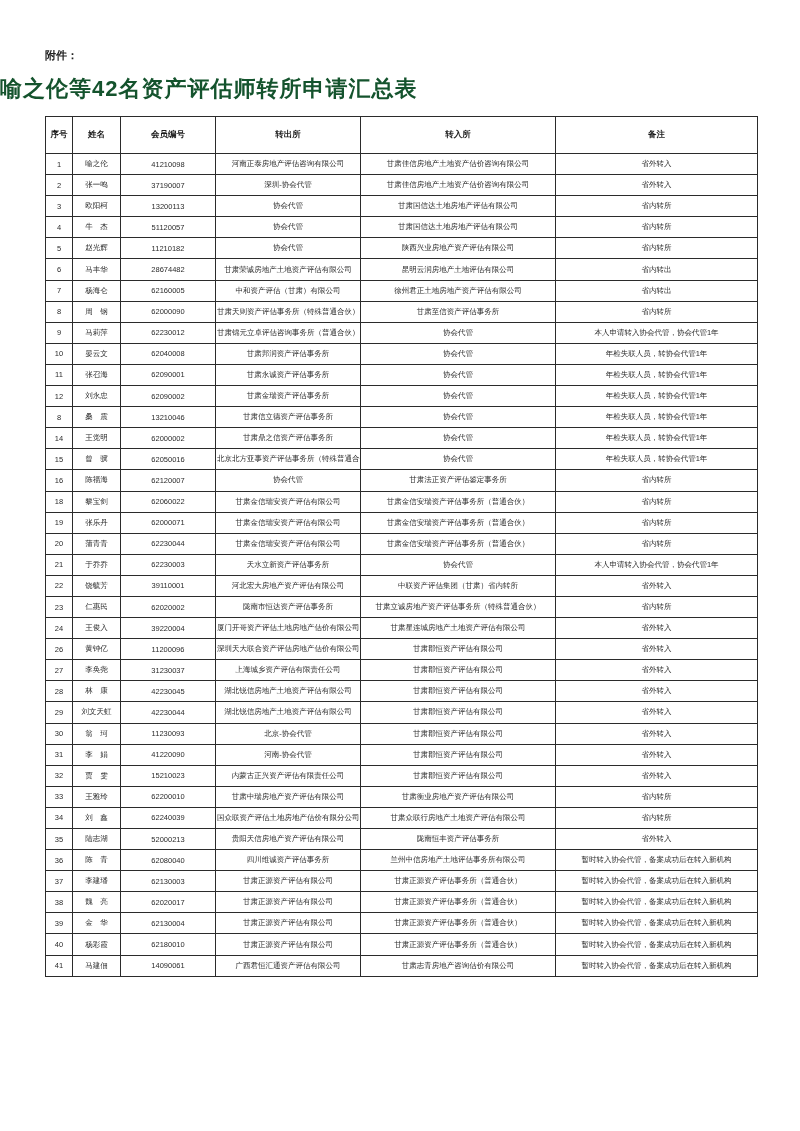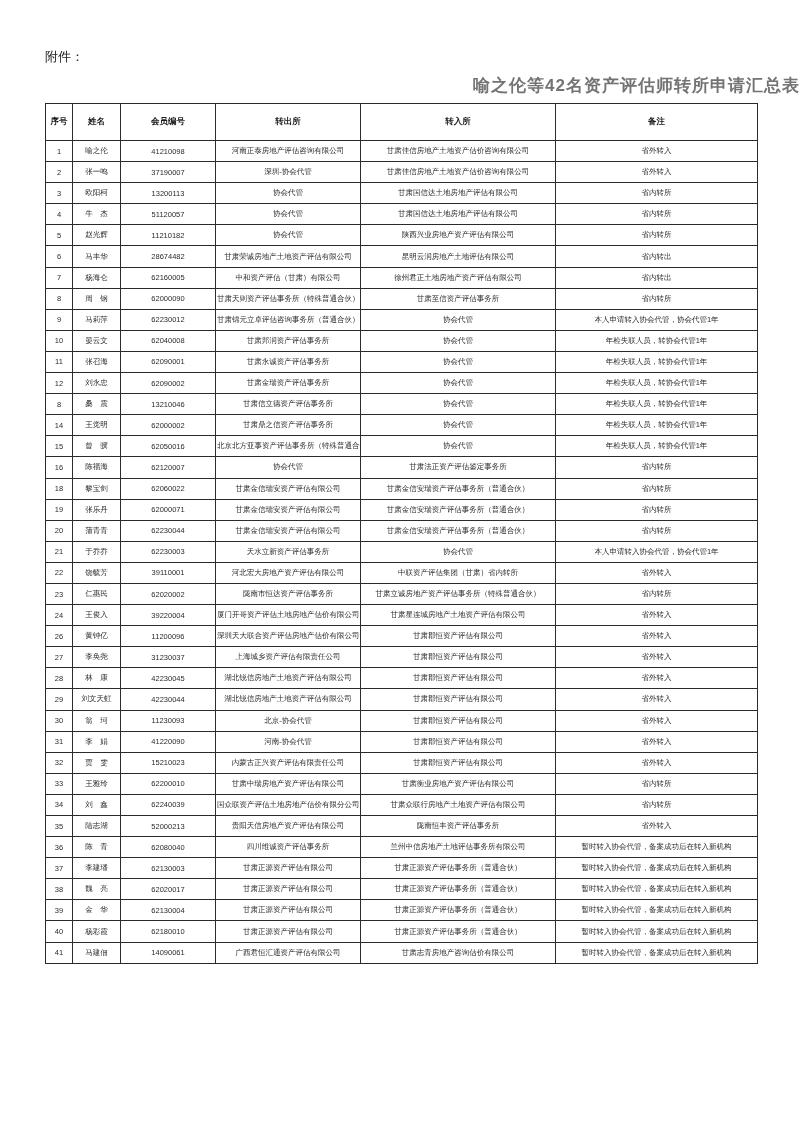--- a/index.html
+++ b/index.html
@@ -6,29 +6,29 @@
   body{
     width:800px;height:1131px;
     background:#ffffff;
     font-family:"Liberation Sans",sans-serif;
     color:#1c1c1c;
     position:relative;
     overflow:hidden;
   }
   .attachment{
     position:absolute;left:45px;top:48px;
-    font-size:13px;font-weight:normal;color:#222;
+    font-size:11px;font-weight:bold;color:#222;
   }
   .doc-title{
     position:absolute;left:0;top:74px;width:800px;
-    text-align:right;font-size:17px;font-weight:bold;color:#737373;
+    text-align:left;font-size:22px;font-weight:bold;color:#14532d;
     letter-spacing:1px;
   }
   table.main{
-    position:absolute;left:45px;top:103px;
+    position:absolute;left:45px;top:116px;
     width:712px;
     border-collapse:collapse;
     table-layout:fixed;
     padding-left:46px;
   }
   table.main th, table.main td{
     border:1px solid #2b2b2b;
     padding:0 1px;
     text-align:center;
     vertical-align:middle;

